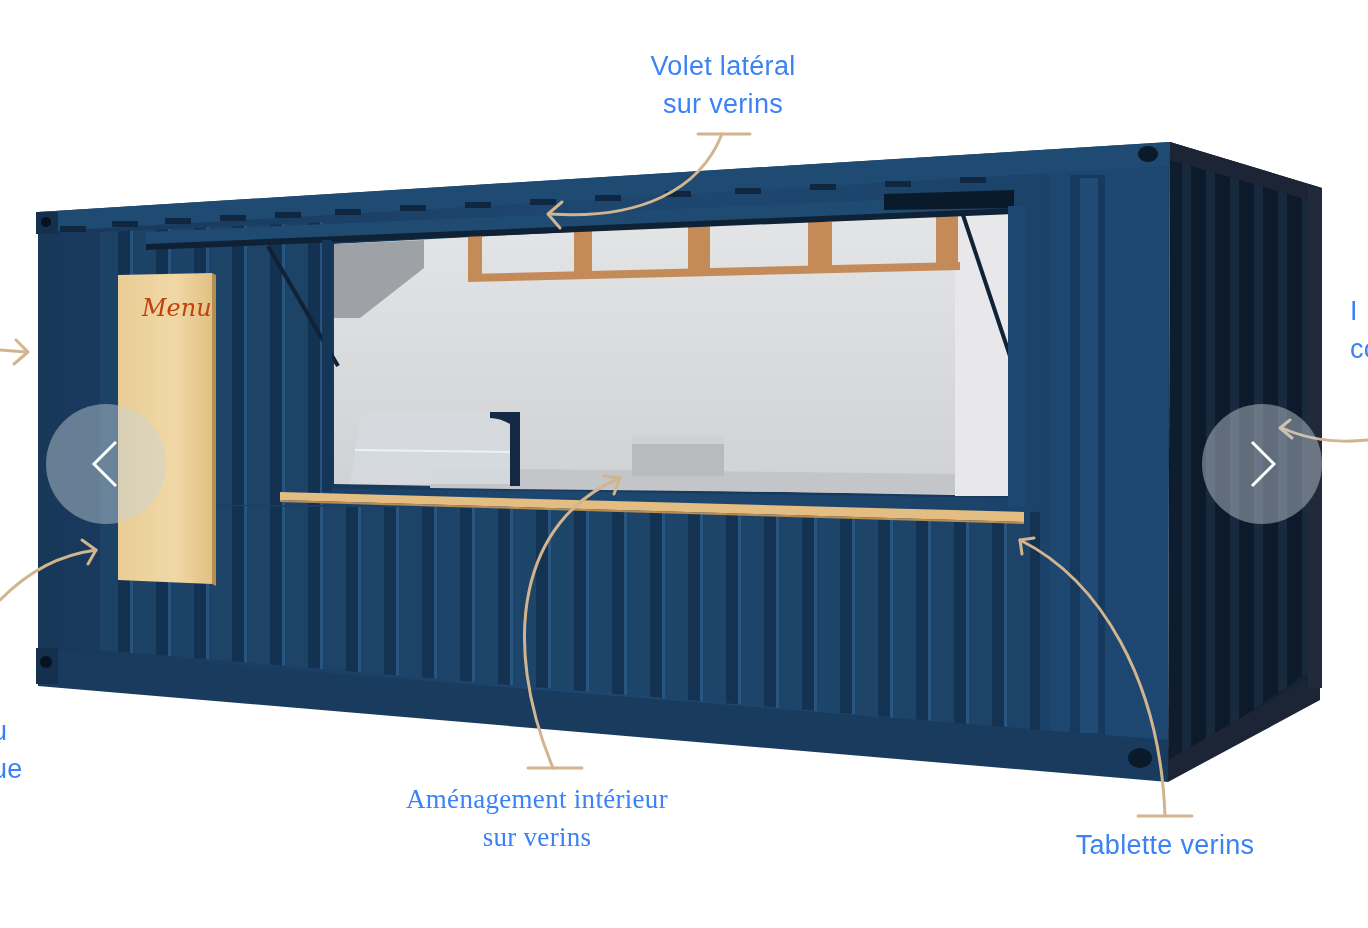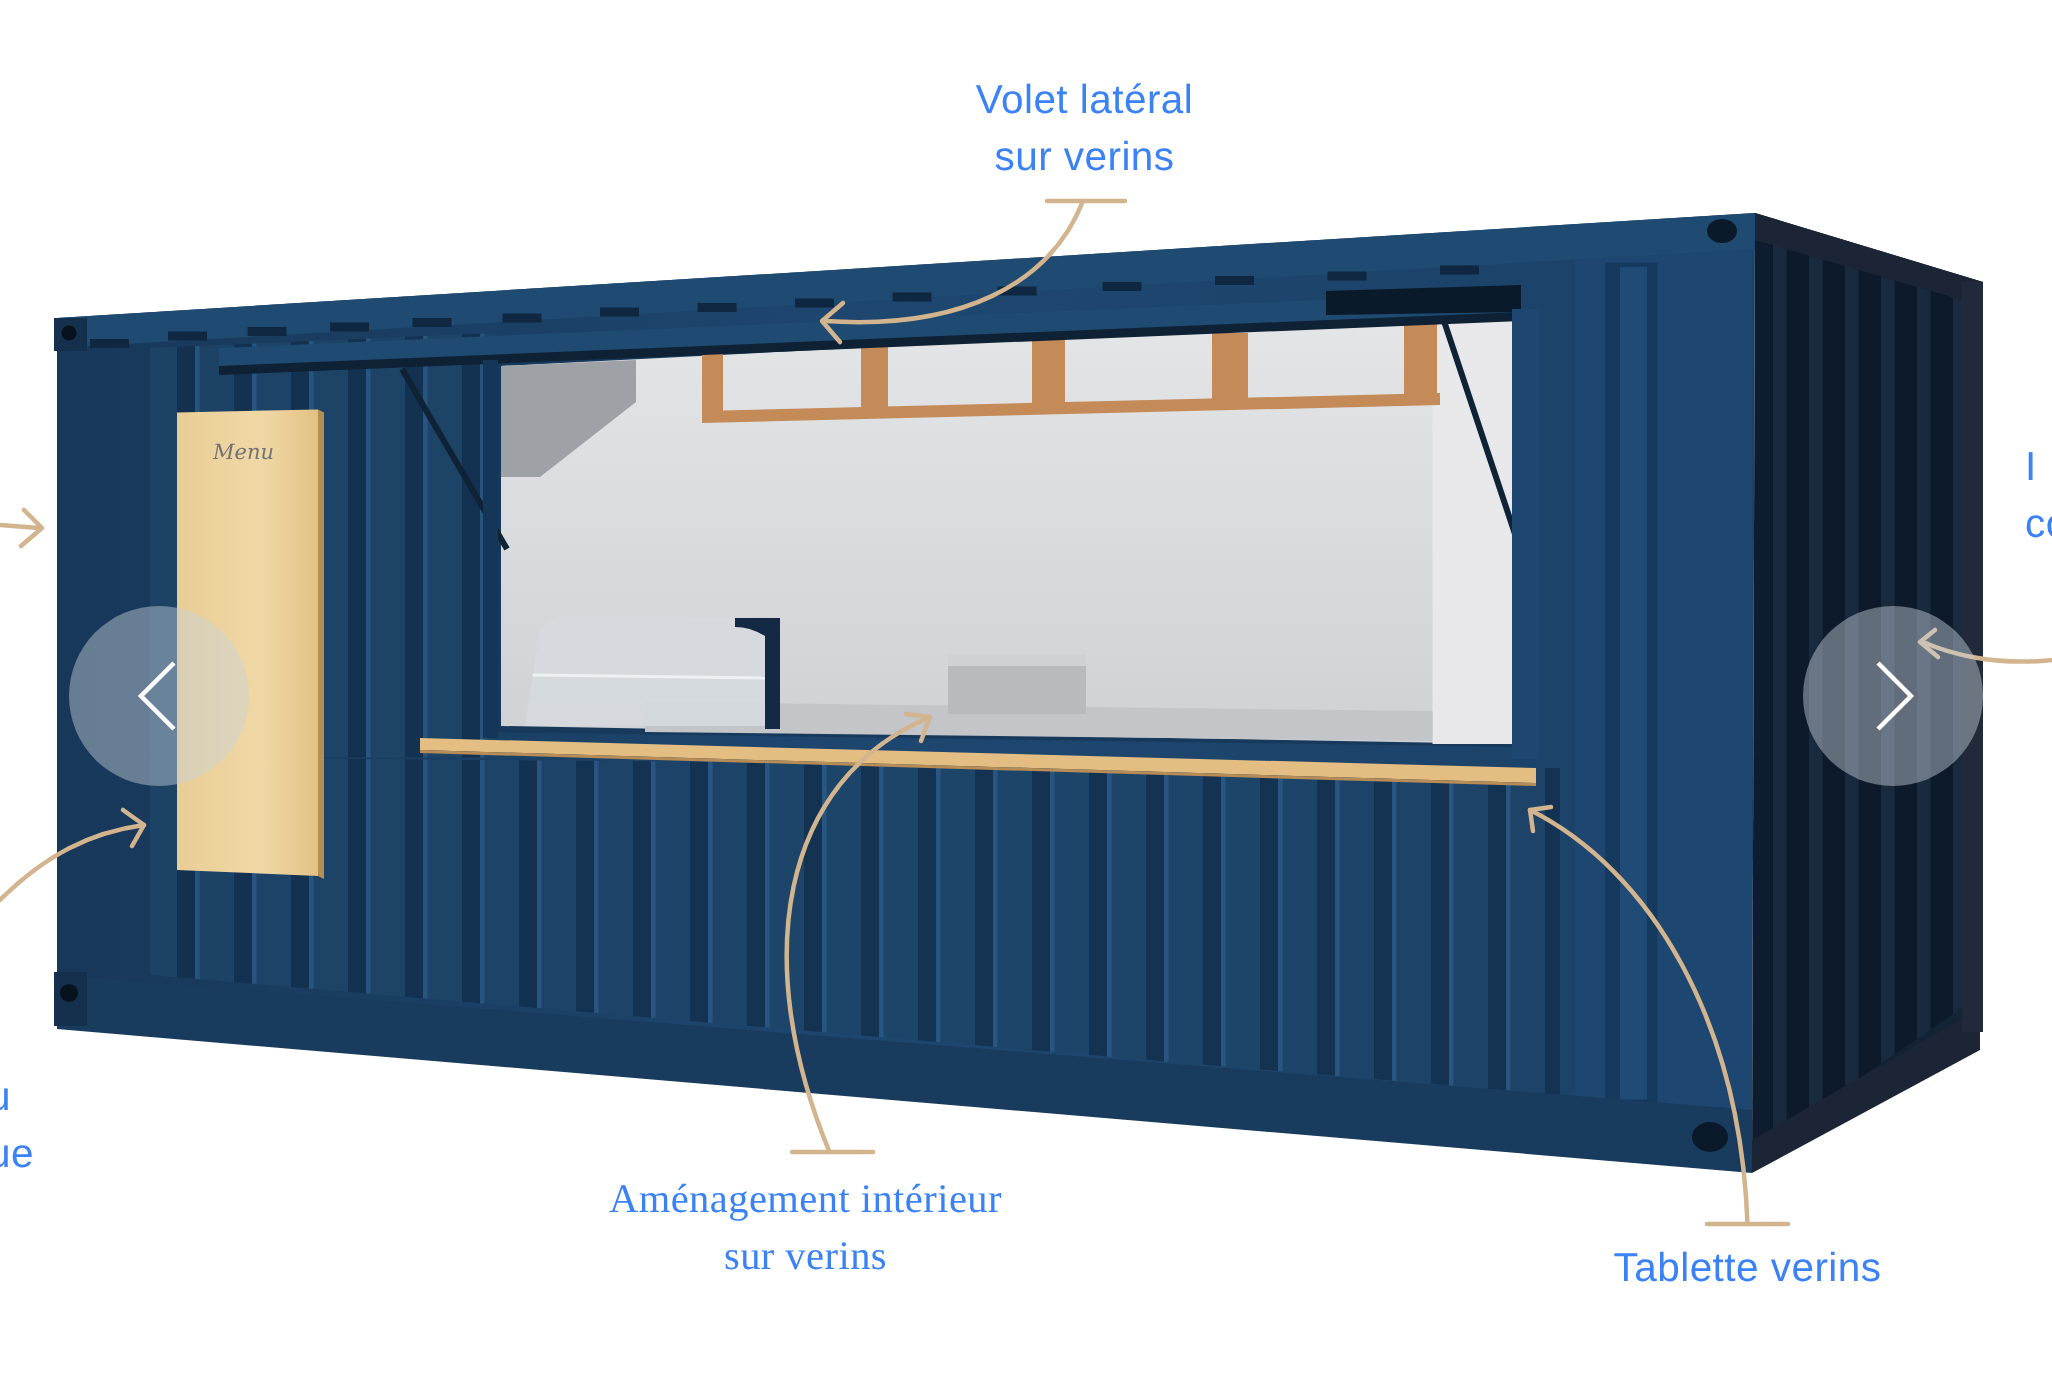--- a/index.html
+++ b/index.html
@@ -14,21 +14,21 @@
     text-align: center; letter-spacing: 0.3px; white-space: nowrap;
   }
   .label span { display: block; }
   .nav-btn {
     position: absolute; width: 120px; height: 120px; border-radius: 50%;
     background: rgba(200, 210, 220, 0.45); cursor: pointer;
     display: flex; align-items: center; justify-content: center;
   }
   .menu-text {
     position: absolute; font-family: "DejaVu Serif", serif; font-style: italic;
-    font-size: 14px; color: #737373;
+    font-size: 24px; color: #c2410c;
   }
 </style>
 </head>
 <body>
 
 <div class="stage">
 
   <svg class="scene" width="1368" height="928" viewBox="0 0 1368 928">
     <defs>
       <linearGradient id="sideGrad" x1="0" y1="0" x2="1" y2="0">

